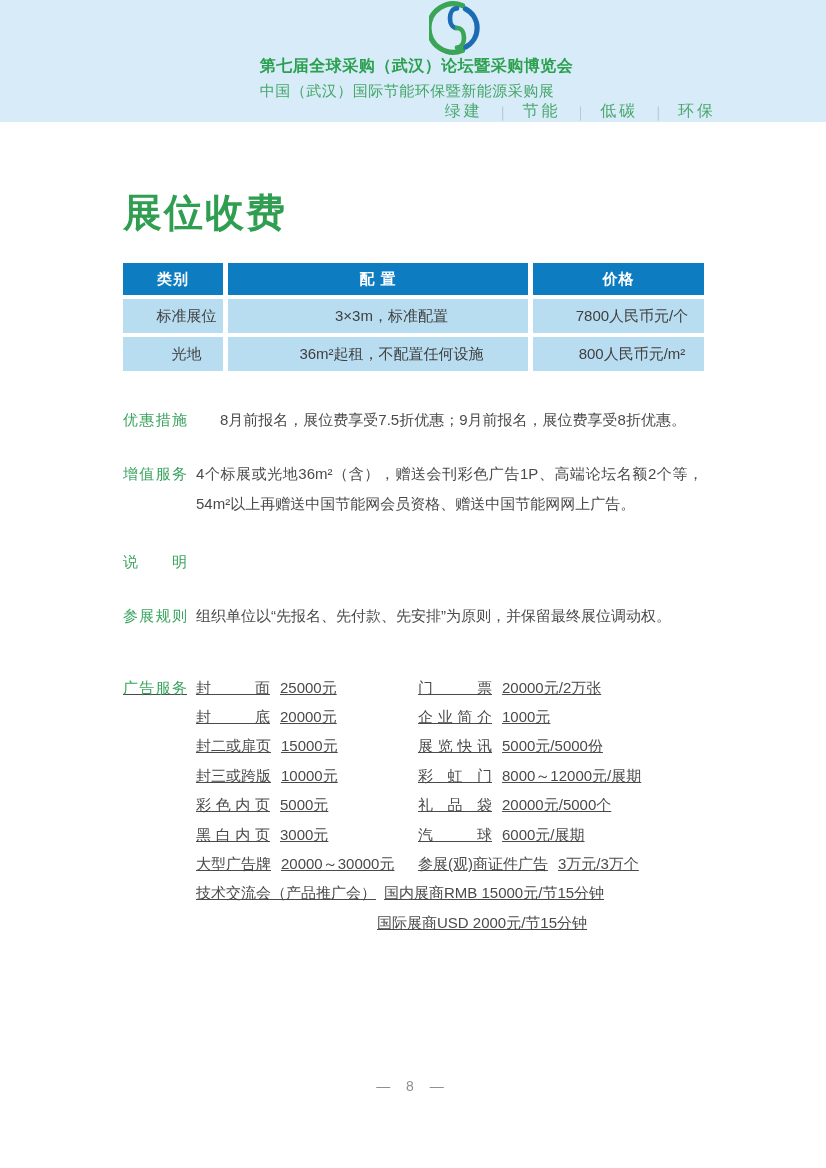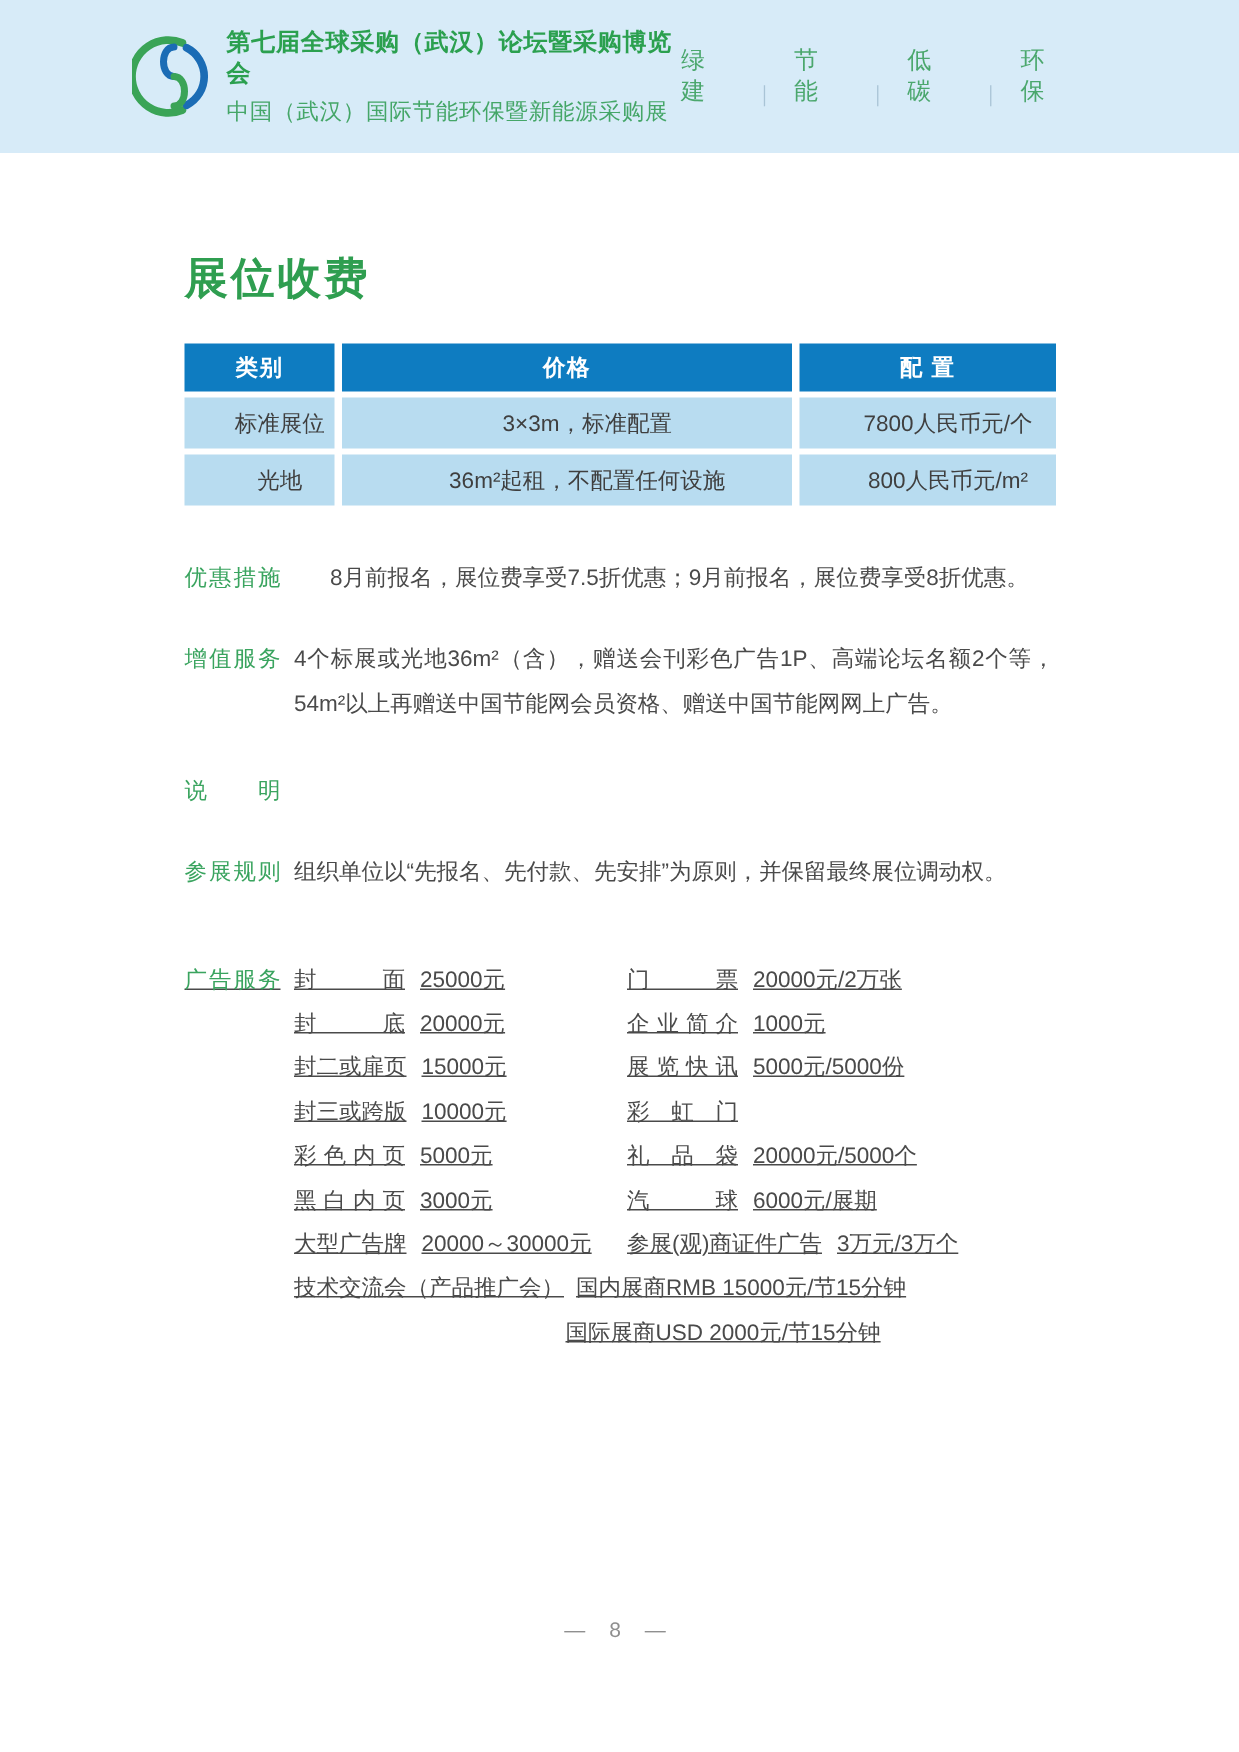--- a/index.html
+++ b/index.html
@@ -7,38 +7,38 @@
   body {
     width:826px; height:1168px;
     background:#ffffff;
     font-family:"Liberation Sans","DejaVu Sans",sans-serif;
     color:#4a4a4a;
     position:relative;
     overflow:hidden;
   }
   
   .header {
-    height:102px; background:#d7ebf8;
-    display:flex; align-items:center;
+    height:122px; background:#d7ebf8;
+    display:flex; align-items:center;flex-direction:column;
   }
   .logo-wrap { margin-left:88px; width:56px; height:56px; flex:none; }
   .head-titles { margin-left:7px; }
   .head-line1 { color:#2ba04f; font-size:16px; font-weight:bold; letter-spacing:0.5px; }
   .head-line2 { color:#45a668; font-size:15px; margin-top:5px; letter-spacing:0.5px; }
   .head-tags {
     margin-left:auto; margin-right:110px;
     display:flex; align-items:flex-end; gap:13px;
     color:#4ba76d; font-size:16px; letter-spacing:3px;
   }
   .tag-sep { color:#a9c4d6; font-size:14px; letter-spacing:0; }
   
   .content { padding:0 123px; }
   h1.page-title {
     margin-top:64px;
-    color:#2f9e50; font-size:29px; font-weight:bold; letter-spacing:2px;
+    color:#2f9e50; font-size:39px; font-weight:bold; letter-spacing:2px;
   }
   
   .booth-table { margin-top:23px; display:grid; grid-template-columns:100px 300px 171px; gap:4px 5px; }
   .bt-head {
     background:#0e7cc1; color:#ffffff; height:32px;
     display:flex; align-items:center; justify-content:center;
     font-size:15px; font-weight:bold; letter-spacing:1px;
   }
   .bt-cell {
     background:#b8dcf0; color:#3f3f3f; height:34px;
@@ -104,22 +104,22 @@
     <span>环保</span>
   </div>
 </div>
 
 <div class="content">
 
   <h1 class="page-title">展位收费</h1>
 
   <div class="booth-table">
     <div class="bt-head">类别</div>
+    <div class="bt-head">配 置</div>
     <div class="bt-head">价格</div>
-    <div class="bt-head">配 置</div>
 
     <div class="bt-cell">标准展位</div>
     <div class="bt-cell">3×3m，标准配置</div>
     <div class="bt-cell">7800人民币元/个</div>
 
     <div class="bt-cell">光地</div>
     <div class="bt-cell">36m²起租，不配置任何设施</div>
     <div class="bt-cell">800人民币元/m²</div>
   </div>
 
@@ -184,20 +184,21 @@
           <div class="ad-row">
               <span class="ad-name">企业简介</span>
               <span>1000元</span>
             </div>
           <div class="ad-row">
               <span class="ad-name">展览快讯</span>
               <span>5000元/5000份</span>
             </div>
           <div class="ad-row">
               <span class="ad-name">彩虹门</span>
+              <span>8000～12000元/展期</span>
             </div>
           <div class="ad-row">
               <span class="ad-name">礼品袋</span>
               <span>20000元/5000个</span>
             </div>
           <div class="ad-row">
               <span class="ad-name">汽球</span>
               <span>6000元/展期</span>
             </div>
           <div class="ad-row">

